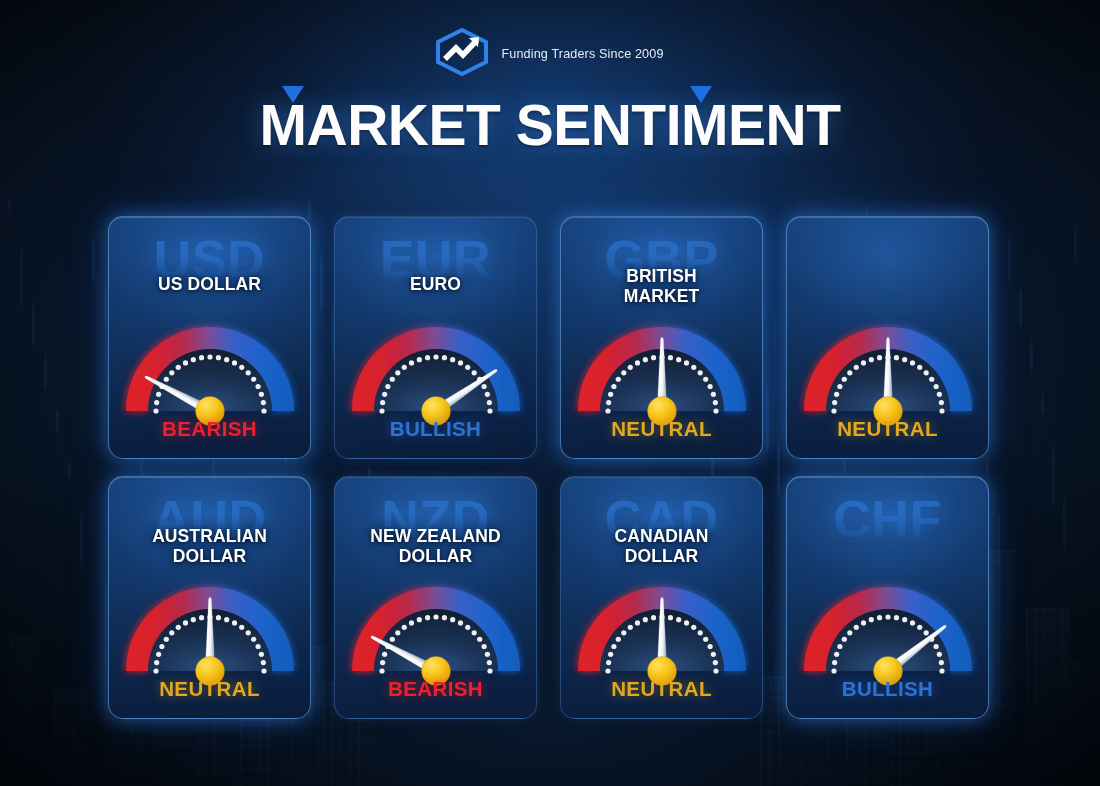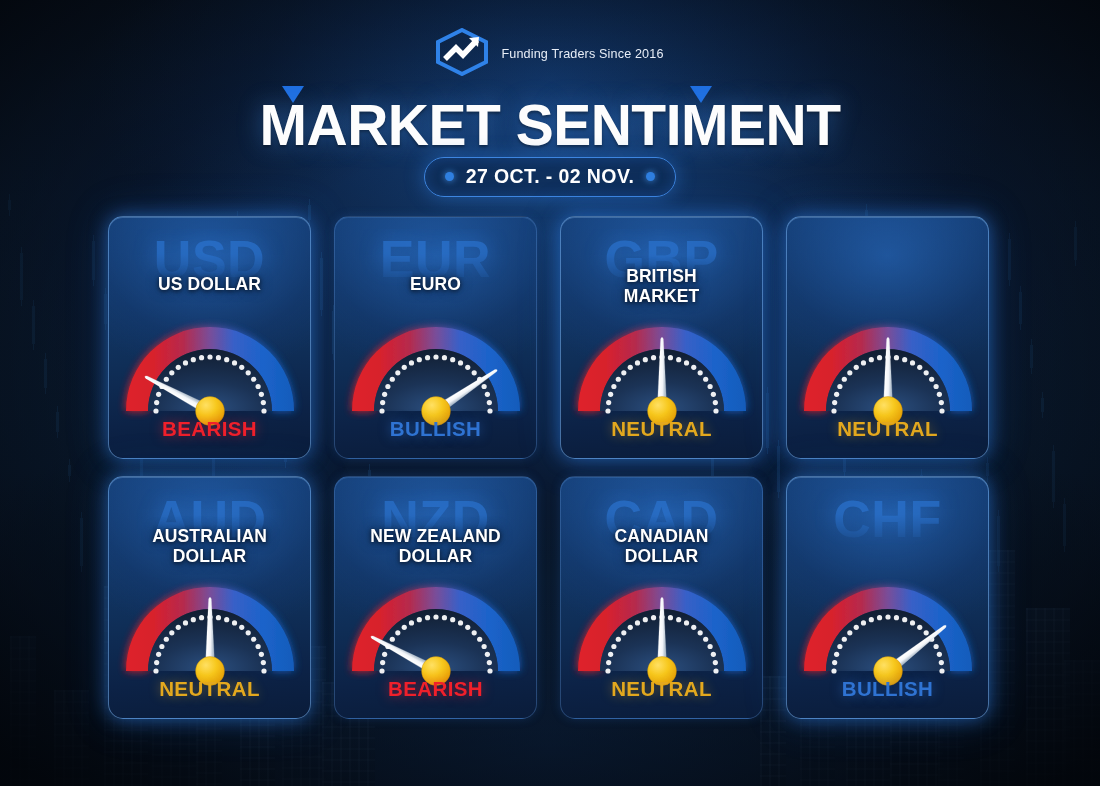--- a/index.html
+++ b/index.html
@@ -365,39 +365,32 @@
 
   <div class="logo-row">
     <span class="logo-mark">
       <svg viewBox="0 0 52 48" width="52" height="48">
         <path d="M26 2 L50 14 L50 34 L26 46 L2 34 L2 14 Z" fill="none" stroke="#2f82e8" stroke-width="4"></path>
         <path d="M9 31 L20 20 L27 27 L41 12" fill="none" stroke="#ffffff" stroke-width="5.5" stroke-linejoin="miter" stroke-linecap="butt"></path>
         <path d="M33 10 L43 9 L42 19 Z" fill="#ffffff"></path>
       </svg>
     </span>
     <span class="logo-txt">
-      <span class="logo-sub">Funding Traders Since 2016</span>
+      <span class="logo-sub">Funding Traders Since 2009</span>
     </span>
   </div>
 
   <div class="title-wrap">
     <h1 class="title">
       <span class="tri a"></span>
       <span class="tri b"></span>
       <span>MARKET SENTIMENT</span>
     </h1>
   </div>
 
-  <div class="date-wrap">
-    <span class="date-badge">
-      <span class="date-dot"></span>
-      <span class="date-txt">27 OCT. - 02 NOV.</span>
-      <span class="date-dot"></span>
-    </span>
-  </div>
 
   <div class="grid" id="grid">
       <div class="card">
         <div class="code">USD</div>
         <div class="name"><span>US DOLLAR</span></div>
         <div class="gauge">
           <svg width="176" height="99" viewBox="0 0 176 99">
   <defs>
     <linearGradient id="g0bd" x1="0" y1="0.62" x2="1" y2="0.62">
       <stop offset="0" stop-color="#e8202a"></stop>

